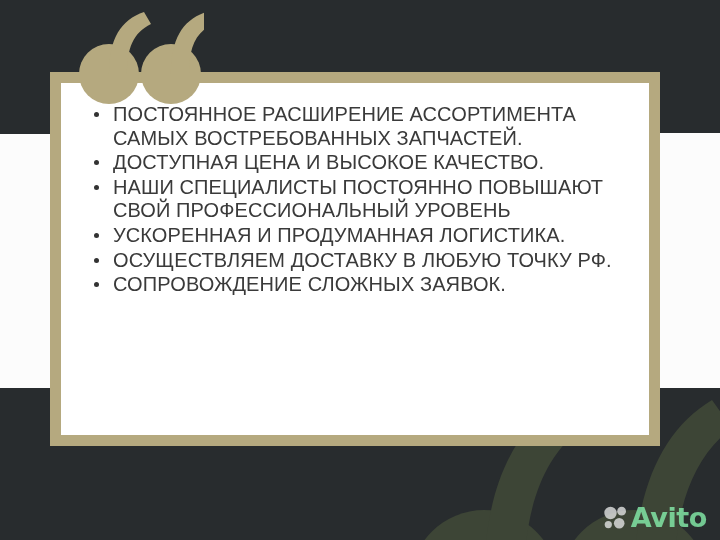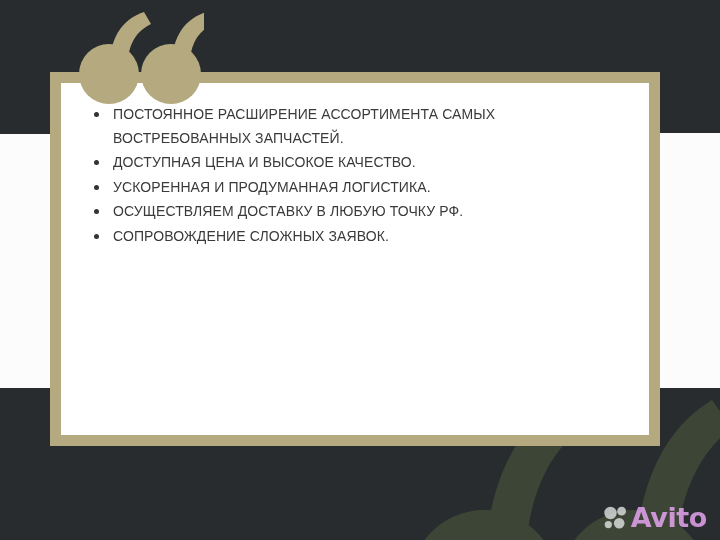--- a/index.html
+++ b/index.html
@@ -74,21 +74,21 @@
 
   ul.bullets {
     list-style: none;
     margin: 0;
     padding: 0;
   }
   ul.bullets li {
     position: relative;
     padding-left: 26px;
     color: #3A3A3A;
-    font-size: 14px;
+    font-size: 20px;
     line-height: 23.6px;
     letter-spacing: 0.1px;
     margin: 0 0 1px 0;
     text-transform: uppercase;
   }
   ul.bullets li::before {
     content: "";
     position: absolute;
     left: 7px;
     top: 9px;
@@ -104,21 +104,21 @@
     right: 13px;
     bottom: 9px;
     z-index: 6;
     display: flex;
     align-items: center;
     gap: 4px;
     opacity: 0.80;
   }
   .avito-dots { display: block; }
   .avito-word {
-    color: #f0abfc;
+    color: #86efac;
     font-size: 27px;
     font-weight: bold;
     line-height: 27px;
     letter-spacing: -0.4px;
     font-family: "DejaVu Sans", "Liberation Sans", sans-serif;
     text-align: center;
   }
 </style>
 </head>
 <body>
@@ -135,20 +135,21 @@
       <circle cx="238" cy="186" r="74"></circle>
       <path d="M238 186 C 238 92, 266 32, 316 2 L 336 30 C 296 60, 278 112, 278 186 Z"></path>
     </g>
   </svg>
 
   <div class="card">
     <div class="card-inner">
       <ul class="bullets">
         <li>ПОСТОЯННОЕ РАСШИРЕНИЕ АССОРТИМЕНТА САМЫХ ВОСТРЕБОВАННЫХ ЗАПЧАСТЕЙ.</li>
         <li>ДОСТУПНАЯ ЦЕНА И ВЫСОКОЕ КАЧЕСТВО.</li>
+        <li>НАШИ СПЕЦИАЛИСТЫ ПОСТОЯННО ПОВЫШАЮТ СВОЙ ПРОФЕССИОНАЛЬНЫЙ УРОВЕНЬ</li>
         <li>УСКОРЕННАЯ И ПРОДУМАННАЯ ЛОГИСТИКА.</li>
         <li>ОСУЩЕСТВЛЯЕМ ДОСТАВКУ В ЛЮБУЮ ТОЧКУ РФ.</li>
         <li>СОПРОВОЖДЕНИЕ СЛОЖНЫХ ЗАЯВОК.</li>
       </ul>
     </div>
   </div>
 
   <svg class="quote-mark" viewBox="0 0 126 92">
     <g fill="#B5A97F">
       <circle cx="31" cy="62" r="30"></circle>

